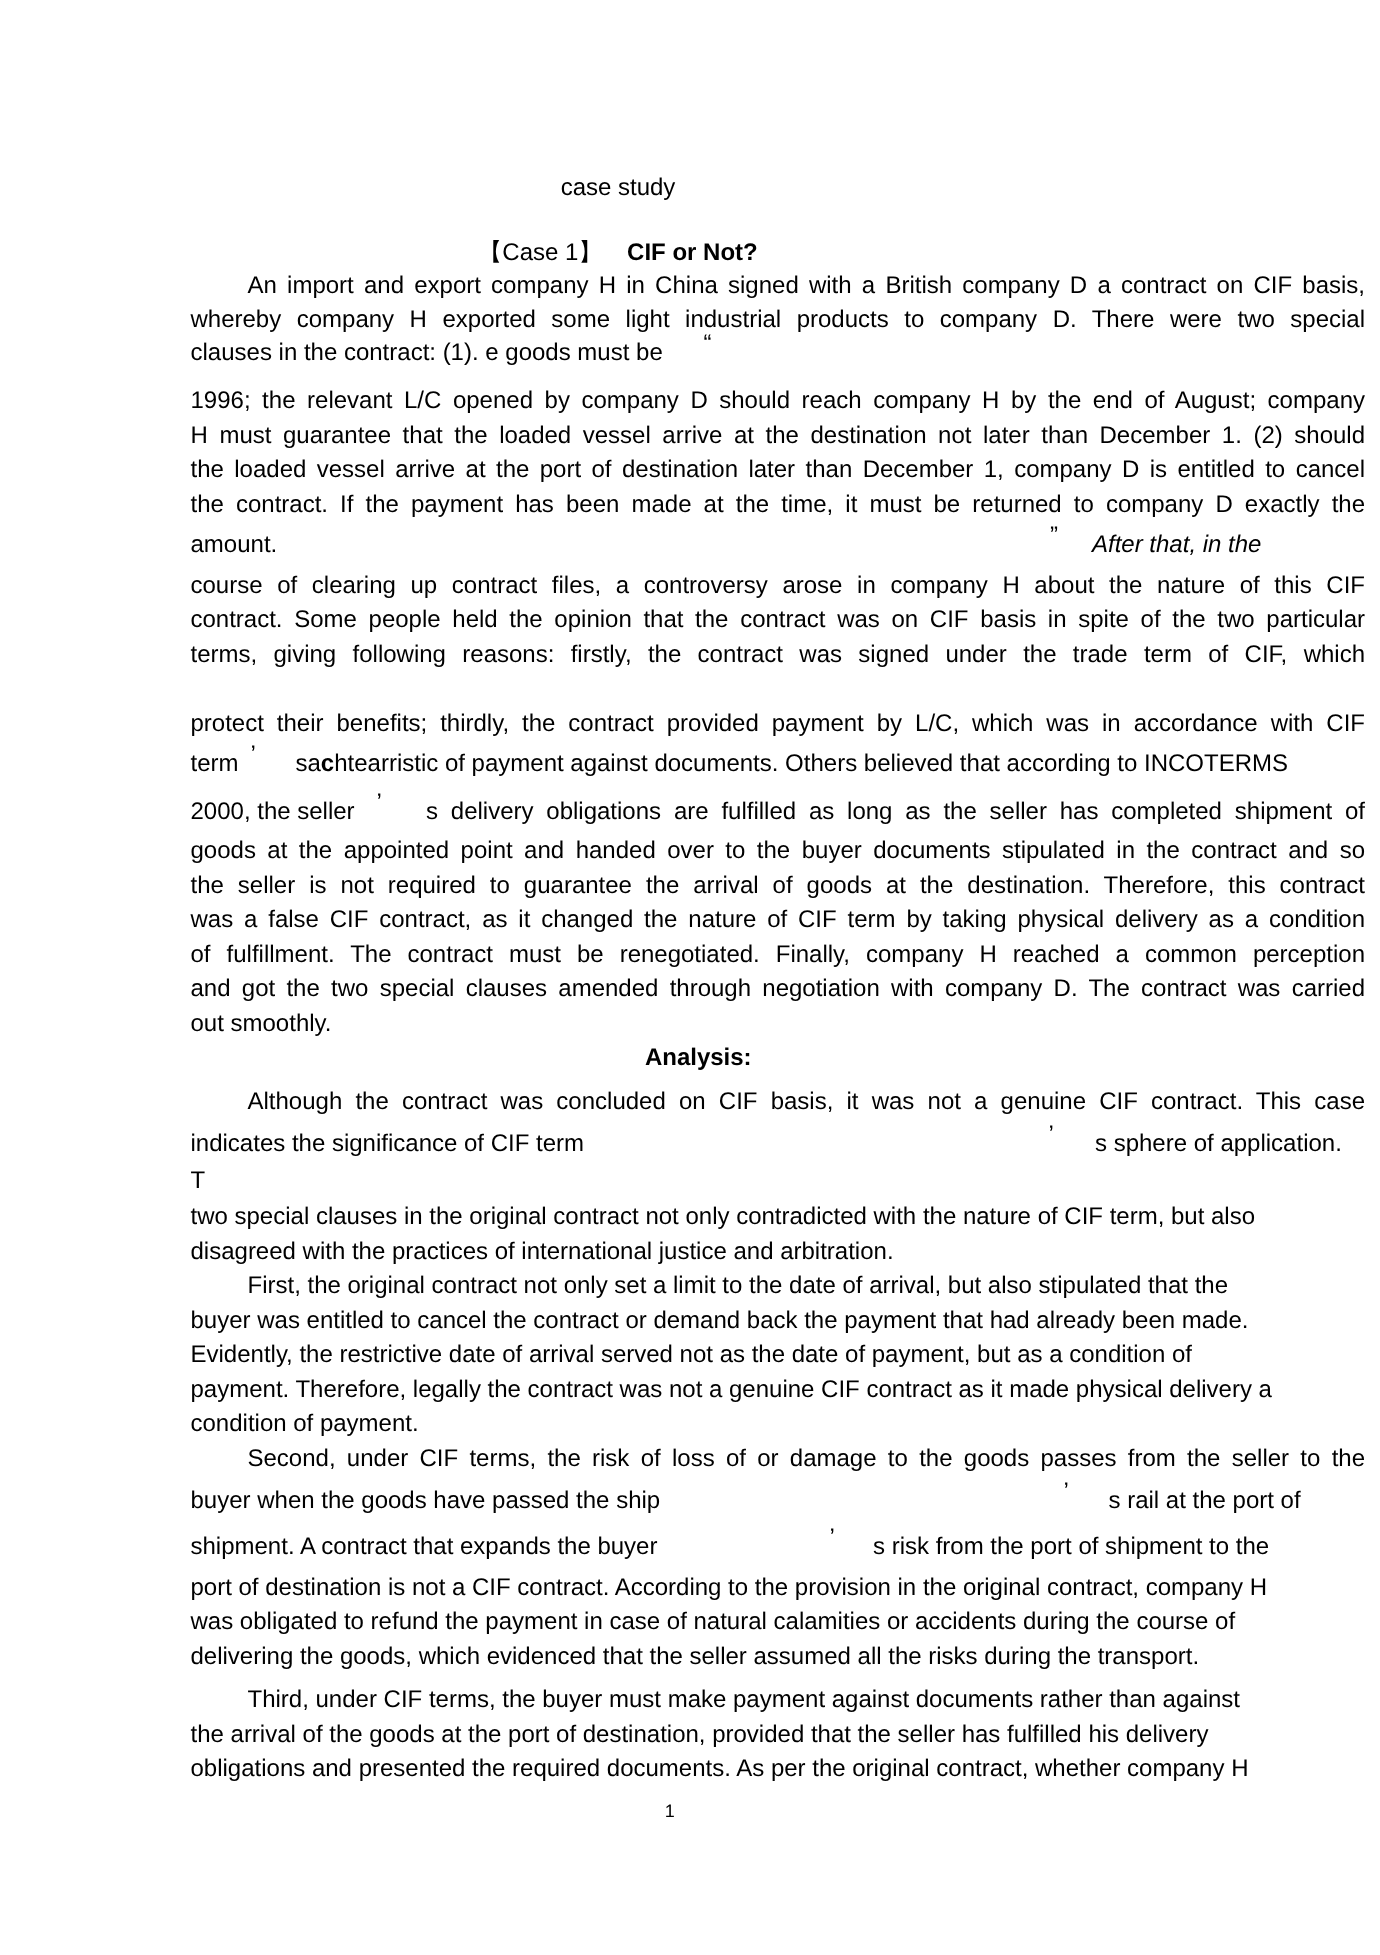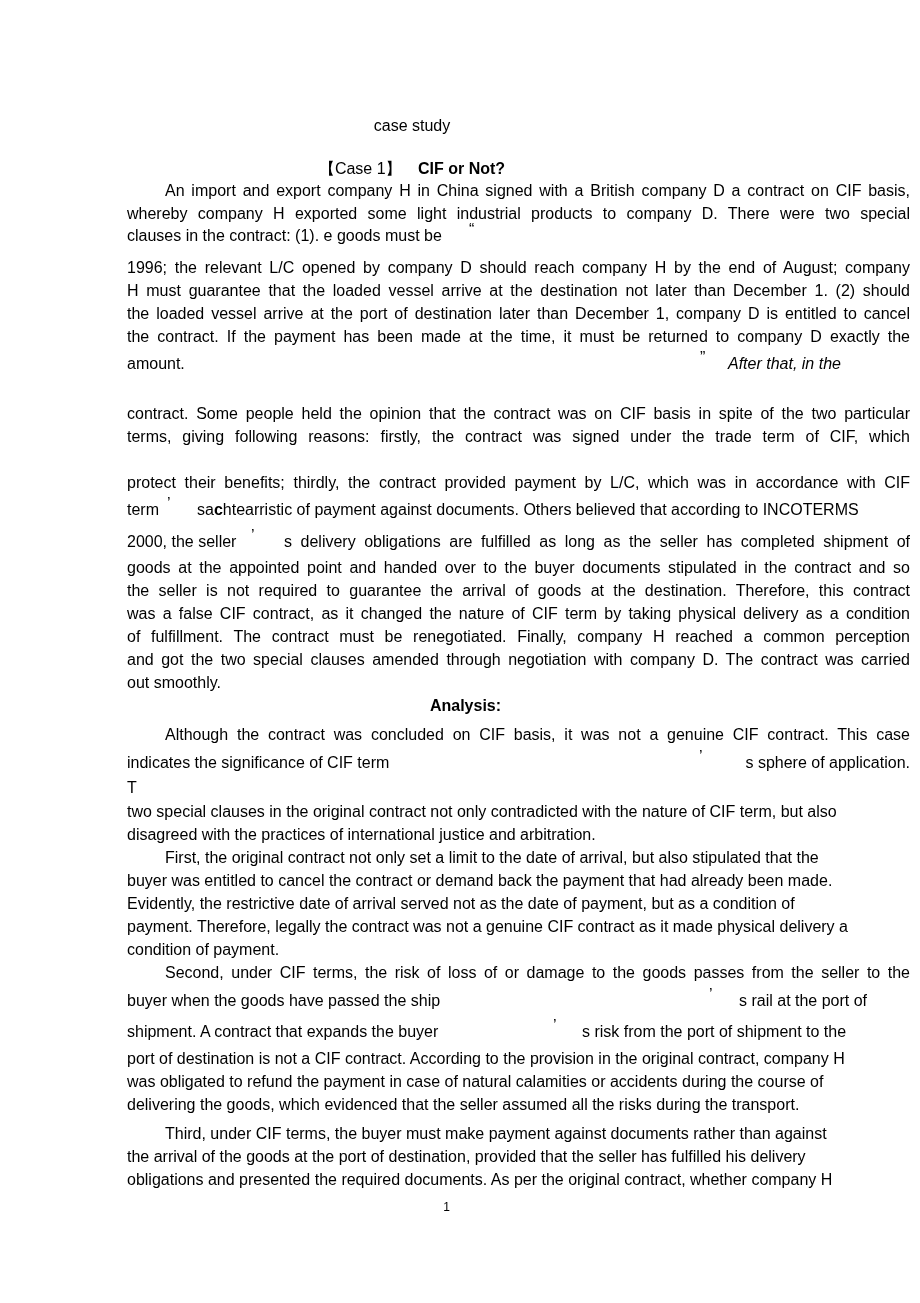--- a/index.html
+++ b/index.html
@@ -34,20 +34,21 @@
   </div>
   <div class="ln just" style="top:258px;">1996; the relevant L/C opened by company D should reach company H by the end of August; company</div>
   <div class="ln just" style="top:281px;">H must guarantee that the loaded vessel arrive at the destination not later than December 1. (2) should</div>
   <div class="ln just" style="top:304px;">the loaded vessel arrive at the port of destination later than December 1, company D is entitled to cancel</div>
   <div class="ln just" style="top:327px;">the contract. If the payment has been made at the time, it must be returned to company D exactly the</div>
   <div class="ln" style="top:354px;">
     <span>amount.</span>
     <span class="abs" style="left:573px; top:-6px;">”</span>
     <span class="abs" style="left:601px; top:0;font-style:italic;">After that, in the</span>
   </div>
+  <div class="ln just" style="top:381px;">course of clearing up contract files, a controversy arose in company H about the nature of this CIF</div>
   <div class="ln just" style="top:404px;">contract. Some people held the opinion that the contract was on CIF basis in spite of the two particular</div>
   <div class="ln just" style="top:427px;">terms, giving following reasons: firstly, the contract was signed under the trade term of CIF, which</div>
   <div class="ln just" style="top:473px;">protect their benefits; thirdly, the contract provided payment by L/C, which was in accordance with CIF</div>
   <div class="ln" style="top:500px;">
     <span>term</span>
     <span class="abs" style="left:40px; top:-6px;">’</span>
     <span class="abs" style="left:70px; top:0;"><span>sa</span><span class="bold">c</span><span>htearristic of payment against documents. Others believed that according to INCOTERMS</span></span>
   </div>
   <div class="ln" style="top:532px;">
     <span>2000, the seller</span>
@@ -60,21 +61,21 @@
   <div class="ln just" style="top:627px;">of fulfillment. The contract must be renegotiated. Finally, company H reached a common perception</div>
   <div class="ln just" style="top:650px;">and got the two special clauses amended through negotiation with company D. The contract was carried</div>
   <div class="ln" style="top:673px;">out smoothly.</div>
 
   <div class="ln center bold" style="top:696px; width:907px;padding-left:12px;">Analysis:</div>
 
   <div class="ln just ind" style="top:725px;">Although the contract was concluded on CIF basis, it was not a genuine CIF contract. This case</div>
   <div class="ln" style="top:753px;">
     <span>indicates the significance of CIF term</span>
     <span class="abs" style="left:572px; top:-6px;">’</span>
-    <span class="abs" style="left:603px; top:0; width:180px; text-align:right;">s sphere of application.</span>
+    <span class="abs" style="left:603px; top:0; width:180px; ">s sphere of application.</span>
   </div>
   <div class="ln" style="top:778px;">T</div>
   <div class="ln" style="top:802px;">two special clauses in the original contract not only contradicted with the nature of CIF term, but also</div>
   <div class="ln" style="top:825px;">disagreed with the practices of international justice and arbitration.</div>
   <div class="ln ind" style="top:848px;">First, the original contract not only set a limit to the date of arrival, but also stipulated that the</div>
   <div class="ln" style="top:871px;">buyer was entitled to cancel the contract or demand back the payment that had already been made.</div>
   <div class="ln" style="top:894px;">Evidently, the restrictive date of arrival served not as the date of payment, but as a condition of</div>
   <div class="ln" style="top:917px;">payment. Therefore, legally the contract was not a genuine CIF contract as it made physical delivery a</div>
   <div class="ln" style="top:940px;">condition of payment.</div>
   <div class="ln just ind" style="top:963px;">Second, under CIF terms, the risk of loss of or damage to the goods passes from the seller to the</div>

